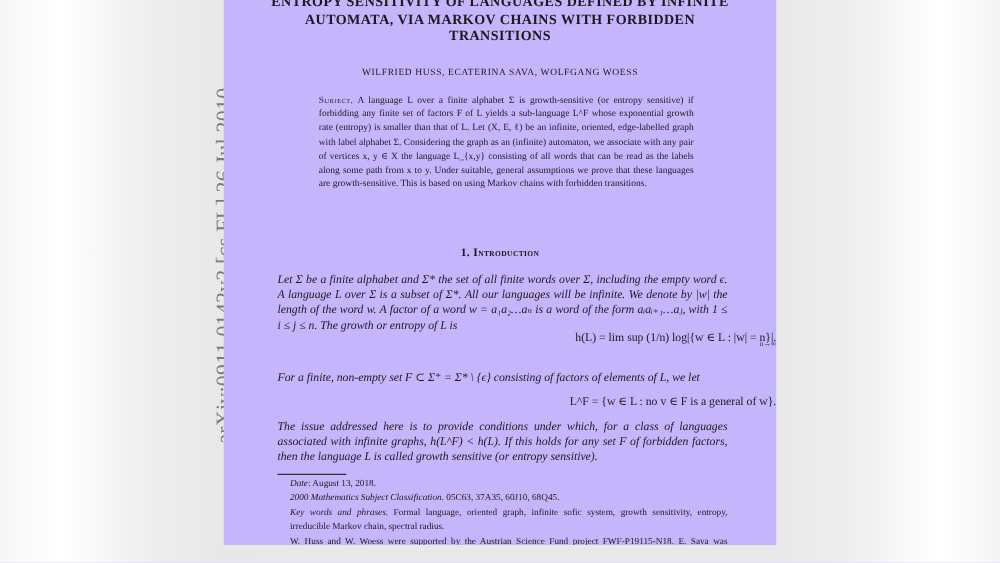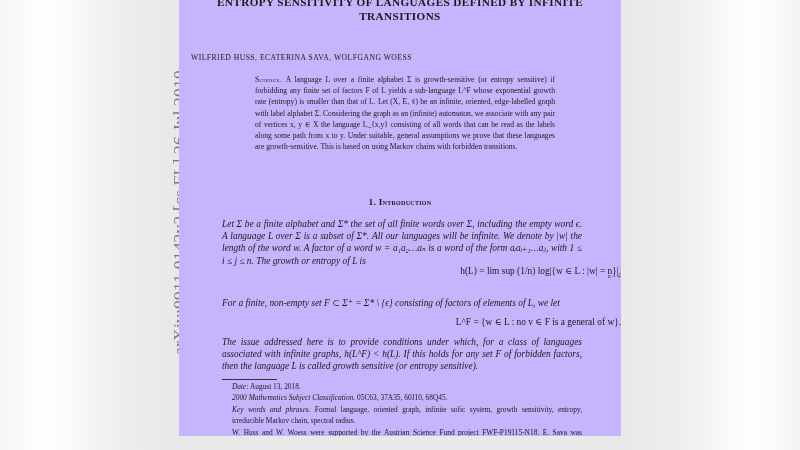--- a/index.html
+++ b/index.html
@@ -18,21 +18,21 @@
       transform: rotate(-90deg); transform-origin: center center;
       width: 360px; margin-left: -162px; text-align: center;
       font-size: 17.5px; color: #7a7a7a; white-space: nowrap; letter-spacing: 0.2px;
     }
     .title {
       position: absolute; left: 0; top: -4px; width: 442px; text-align: center;
       font-weight: bold; font-size: 11.2px; line-height: 13.5px; letter-spacing: 0.4px;
       text-transform: uppercase;
     }
     .authors {
-      position: absolute; left: 12px; top: 53px; width: 442px; 
+      position: absolute; left: 0; top: 53px; width: 442px; text-align: center;
       font-size: 7.6px; letter-spacing: 0.5px; text-transform: uppercase;
     }
     .abstract {
       position: absolute; left: 76px; top: 74px; width: 300px;
       font-size: 7.6px; line-height: 11.2px; text-align: justify;
     }
     .abstract .label { font-variant: small-caps; letter-spacing: 0.4px; }
     .section-title {
       position: absolute; left: 0; top: 197px; width: 442px; text-align: center;
       font-size: 9.2px; letter-spacing: 0.3px; font-weight: bold;
@@ -67,27 +67,28 @@
   </style>
 </head>
 <body>
 
 <div class="arxiv-stamp">arXiv:0911.0142v2  [cs.FL]  26 Jul 2010</div>
 
 <div class="page">
 
   <div class="title">
     <div>ENTROPY SENSITIVITY OF LANGUAGES DEFINED BY INFINITE</div>
+    <div>AUTOMATA, VIA MARKOV CHAINS WITH FORBIDDEN</div>
     <div>TRANSITIONS</div>
   </div>
 
   <div class="authors">WILFRIED HUSS, ECATERINA SAVA, WOLFGANG WOESS</div>
 
   <div class="abstract">
-    <span class="label">Science.</span>
+    <span class="label">Subject.</span>
     <span>A language L over a finite alphabet Σ is growth-sensitive (or entropy sensitive) if forbidding any finite set of factors F of L yields a sub-language L^F whose exponential growth rate (entropy) is smaller than that of L. Let (X, E, ℓ) be an infinite, oriented, edge-labelled graph with label alphabet Σ. Considering the graph as an (infinite) automaton, we associate with any pair of vertices x, y ∈ X the language L_{x,y} consisting of all words that can be read as the labels along some path from x to y. Under suitable, general assumptions we prove that these languages are growth-sensitive. This is based on using Markov chains with forbidden transitions.</span>
   </div>
 
   <div class="section-title">
     <span>1.</span>
     <span class="sc">Introduction</span>
   </div>
 
   <div class="body-text p1">Let Σ be a finite alphabet and Σ* the set of all finite words over Σ, including the empty word ϵ. A language L over Σ is a subset of Σ*. All our languages will be infinite. We denote by |w| the length of the word w. A factor of a word w = a₁a₂…aₙ is a word of the form aᵢaᵢ₊₁…aⱼ, with 1 ≤ i ≤ j ≤ n. The growth or entropy of L is</div>
 

